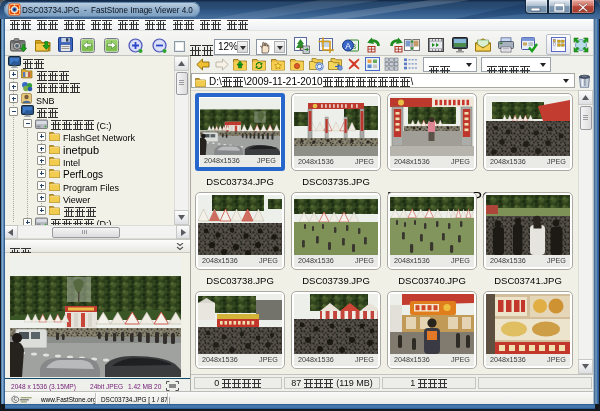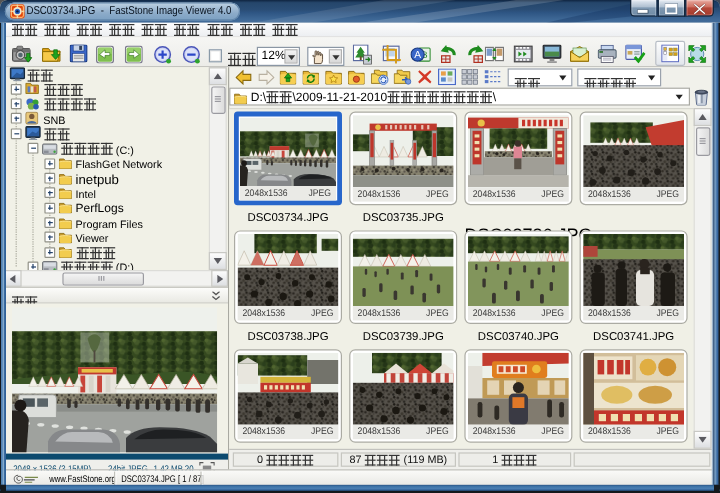--- a/index.html
+++ b/index.html
@@ -540,21 +540,21 @@
 <rect x="9" y="76" width="10" height="7" fill="#4A5458"></rect>
       <rect x="21" y="76" width="9" height="7" fill="#5A6468"></rect>
 <path d="M30,121 V112 q4,-10 16,-10 h30 q12,1 14,12 v7 z" fill="#86888A"></path>
 <path d="M36,112 q6,-8 14,-8 h22 q10,1 12,9 z" fill="#B8BABC"></path>
 <path d="M95,121 v-12 q8,-9 28,-9 q30,0 42,8 l6,6 v7 z" fill="#3A3C3E"></path>
 <path d="M102,110 q10,-8 24,-8 q26,0 36,7 z" fill="#1E2022"></path>
 <path d="M0,86 h8 q5,2 6,8 l-2,27 H0 Z" fill="#26231F"></path>
 <circle cx="7" cy="82" r="5" fill="#1C1916"></circle>
 </svg>
 
-<div class="ab" style="left:4px;top:378px;width:186px;height:13px;background:#EFEFEB;border-top:5px solid #0c4a6e;color:#0c4a6e;white-space:nowrap">
+<div class="ab" style="left:4px;top:378px;width:186px;height:13px;background:#EFEFEB;border-top:1px solid #0c4a6e;color:#701a75;white-space:nowrap">
 <span style="position:absolute;left:7px;top:2.5px;font-size:8px;transform:scaleX(0.82);transform-origin:0 0">2048 x 1536 (3.15MP)</span>
       <span style="position:absolute;left:86px;top:2.5px;font-size:8px;transform:scaleX(0.82);transform-origin:0 0">24bit JPEG</span>
       <span style="position:absolute;left:124px;top:2.5px;font-size:8px;transform:scaleX(0.82);transform-origin:0 0">1.42 MB</span>
       <span style="position:absolute;left:149.5px;top:2.5px;font-size:8px;transform:scaleX(0.82);transform-origin:0 0">20</span>
 <svg style="position:absolute;left:162px;top:1.5px" width="13" height="10" viewBox="0 0 13 10">
         <path d="M0.5,3 V0.5 H3.5 M9.5,0.5 H12.5 V3 M12.5,7 V9.5 H9.5 M3.5,9.5 H0.5 V7" fill="none" stroke="#555" stroke-width="1"></path>
         <rect x="3" y="3" width="7" height="4" fill="#888"></rect>
       </svg>
 </div>
 

